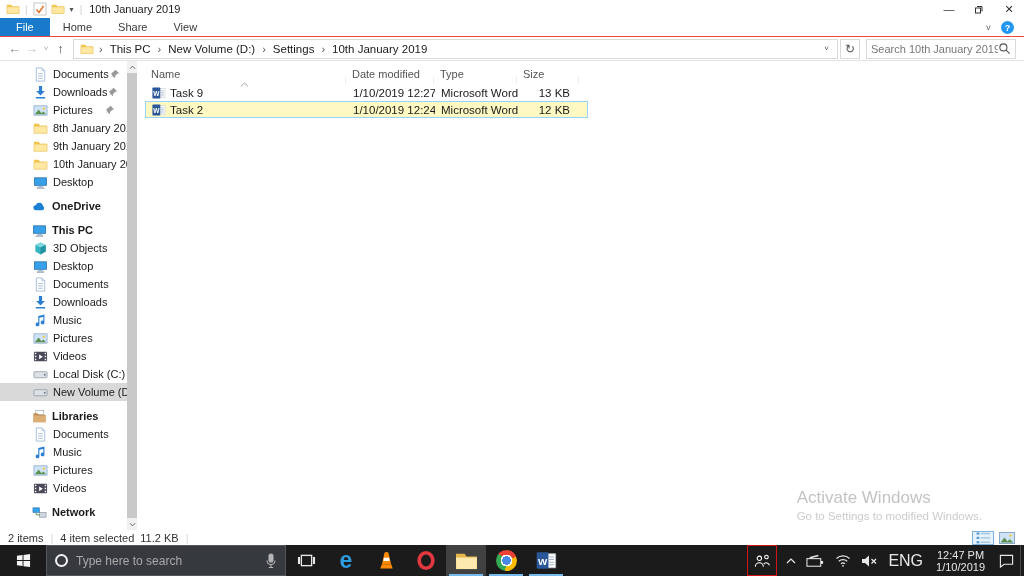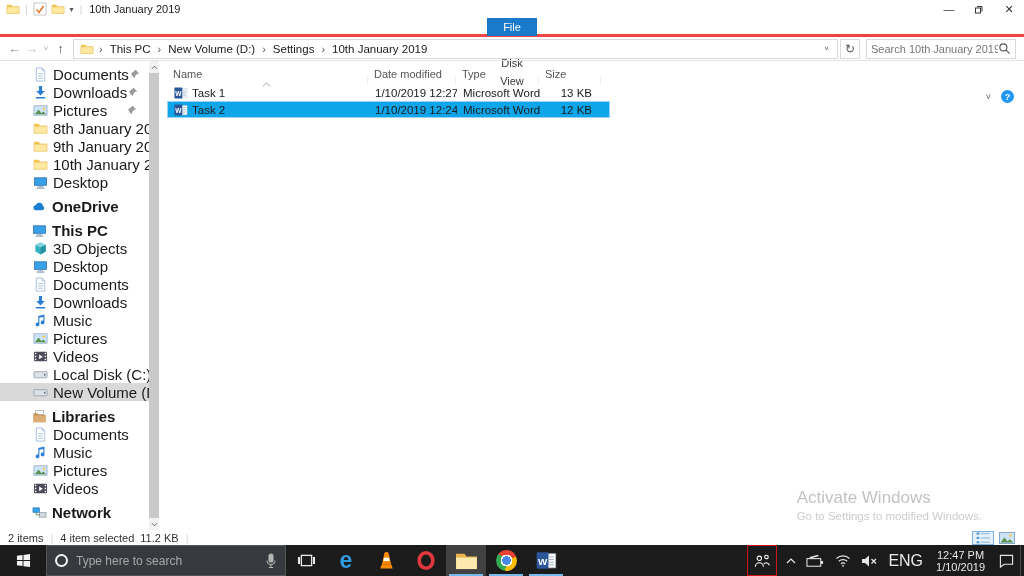--- a/index.html
+++ b/index.html
@@ -11,21 +11,21 @@
   .explorer { height:545px; display:flex; flex-direction:column; background:#fff; }
 
   .titlebar { height:18px; display:flex; align-items:center; padding-left:4px; font-size:11px; color:#1a1a1a; }
   .titlebar .ic { display:inline-flex; width:14px; height:14px; margin:0 2px; }
   .titlebar .sep { color:#d0d0d0; margin:0 3px; font-size:10px; }
   .titlebar .qat-chev { font-size:8px; color:#555; margin:0 3px; }
   .title-text { margin-left:4px; }
   .win-controls { margin-left:auto; display:flex; height:100%; }
   .win-btn { width:30px; height:100%; display:flex; align-items:center; justify-content:center; color:#333; font-size:11px; }
 
-  .tabrow { height:19px; display:flex; align-items:center; border-bottom:3px solid #ef4444; background:#fff;flex-direction:column; }
+  .tabrow { height:19px; display:flex; align-items:flex-end; border-bottom:1px solid #ef4444; background:#fff; }
   .tab { font-size:11px; padding:3px 13px 3px 13px; color:#3a3a3a; }
   .tab.active { background:#1979ca; color:#fff; padding:3px 16px; }
   .tabrow-right { margin-left:auto; display:flex; align-items:center; gap:10px; margin-right:10px; padding-bottom:2px; }
   .rib-chev { color:#555; font-size:9px; }
   .help-ic { width:13px; height:13px; border-radius:50%; background:#2196f3; color:#fff; font-size:9px; font-weight:bold; display:flex; align-items:center; justify-content:center; }
 
   .addrrow { height:24px; display:flex; align-items:center; padding:2px 8px 2px 6px; border-bottom:1px solid #e4e4e4; }
   .nav-btn { width:17px; text-align:center; font-size:13px; }
   .nav-back { color:#8a8a8a; }
   .nav-fwd { color:#c3c3c3; }
@@ -37,39 +37,39 @@
   .crumb-chev { color:#555; font-size:11px; padding:0 3px; }
   .addr-dd { margin-left:auto; color:#555; font-size:8px; padding:0 4px; }
   .refresh-btn { width:20px; height:20px; border:1px solid #d9d9d9; display:flex; align-items:center; justify-content:center; color:#555; font-size:12px; margin-right:6px; }
   .searchbox { width:150px; height:20px; border:1px solid #d9d9d9; display:flex; align-items:center; padding:0 4px; }
   .searchbox input { border:none; outline:none; flex:1; font-size:11px; color:#333; font-family:"Liberation Sans",sans-serif; width:110px; }
   .searchbox input::placeholder { color:#777; }
   .searchbox .ic { width:13px; height:13px; }
 
   .main { height:469px; display:flex; }
 
-  .sidebar { width:149px; padding-top:4px; font-size:15px; color:#1a1a1a; overflow:hidden; }
+  .sidebar { width:127px; padding-top:4px; font-size:11px; color:#1a1a1a; overflow:hidden; }
   .side-item { height:18px; display:flex; align-items:center; white-space:nowrap; }
   .side-item.gap { margin-top:6px; }
   .side-item.ind1 { padding-left:32px;font-weight:bold; }
   .side-item.ind2 { padding-left:33px; }
   .side-item.selected { background:#d9d9d9; }
   .side-item .ic { width:15px; height:15px; display:inline-flex; margin-right:5px; flex:none; }
   .side-item .pin { width:11px; height:11px; margin-left:auto; margin-right:12px; display:inline-flex; flex:none; }
 
   .vscroll { width:10px; background:#f1f1f1; display:flex; flex-direction:column; align-items:center; }
   .vs-arrow { height:12px; width:10px; display:flex; align-items:center; justify-content:center; }
   .vs-thumb { flex:1; width:10px; background:#c9c9c9; }
 
   .content { flex:1; position:relative; padding:0 0 0 8px; }
   .cols { display:flex; height:22px; font-size:11px; color:#555; margin-top:1px; }
   .col { display:flex; align-items:flex-end; padding:0 0 4px 6px; border-right:1px solid #ececec; position:relative;margin-top:15px; }
   .sort-caret { position:absolute; top:0; left:95px; }
   .file-row { display:flex; height:17px; align-items:center; font-size:11.5px; color:#1a1a1a; width:443px; border:1px solid transparent; }
-  .file-row.selected { background:#0ea5e9; border-color:#99d1ff; }
+  .file-row.selected { background:#fef9c3; border-color:#99d1ff; }
   .cell { padding-left:6px; white-space:nowrap; overflow:hidden; display:flex; align-items:center; }
   .cell .ic { width:14px; height:14px; display:inline-flex; margin-right:4px; flex:none; }
   .cell.c-size { justify-content:flex-end; padding-right:10px;padding-left:31px; }
 
   .watermark { position:absolute; right:42px; bottom:8px; text-align:left; pointer-events:none; }
   .wm1 { font-size:17px; color:#c3c3c3; }
   .wm2 { font-size:11.5px; color:#cccccc; margin-top:2px; }
 
   .statusbar { height:15px; display:flex; align-items:center; font-size:11px; color:#333; padding:0 6px 0 8px; }
   .sb-sep { color:#d8d8d8; margin:0 7px; }
@@ -137,21 +137,21 @@
               <rect x="1.5" y="4" width="5" height="5"></rect>
             </svg>
         </span>
         <span class="win-btn">✕</span>
       </div>
     </div>
 
     <div class="tabrow">
       <span class="tab active">File</span>
       <span class="tab">Home</span>
-      <span class="tab">Disk</span>
+      <span class="tab">Share</span>
       <span class="tab">View</span>
       <span class="tabrow-right">
         <span class="rib-chev">˅</span>
         <span class="help-ic">?</span>
       </span>
     </div>
 
     <div class="addrrow">
       <span class="nav-btn nav-back">←</span>
       <span class="nav-btn nav-fwd">→</span>
@@ -492,21 +492,21 @@
                 <span class="ic">
                   <svg viewBox="0 0 16 16">
                     <path d="M8.6 2.8h6.4v10.8H8.6z" fill="#fff" stroke="#aeb8c6" stroke-width="0.5"></path>
                     <g stroke="#9fb0c8" stroke-width="0.8">
                       <path d="M10 5.3h3.6M10 7.3h3.6M10 9.3h3.6M10 11.3h3.6"></path>
                     </g>
                     <rect x="0.5" y="1.8" width="9" height="12.4" rx="0.8" fill="#2b579a"></rect>
                     <text x="5" y="11.2" font-size="7.5" font-weight="bold" fill="#fff" text-anchor="middle" font-family="Liberation Sans, sans-serif">W</text>
                   </svg>
                 </span>
-                <span>Task 1</span>
+                <span>Task 9</span>
               </div>
               <div class="cell" style="width: 88px;">1/10/2019 12:27 PM</div>
               <div class="cell" style="width: 83px;">Microsoft Word D...</div>
               <div class="cell c-size" style="width: 62px;">13 KB</div>
             </div>
             <div class="file-row selected">
               <div class="cell" style="width: 201px;">
                 <span class="ic">
                   <svg viewBox="0 0 16 16">
                     <path d="M8.6 2.8h6.4v10.8H8.6z" fill="#fff" stroke="#aeb8c6" stroke-width="0.5"></path>

